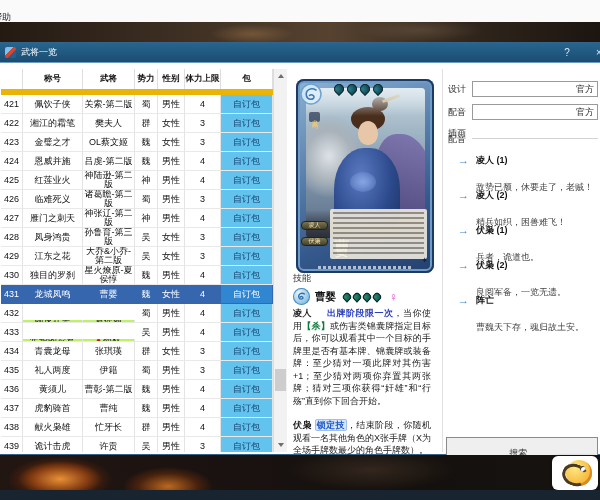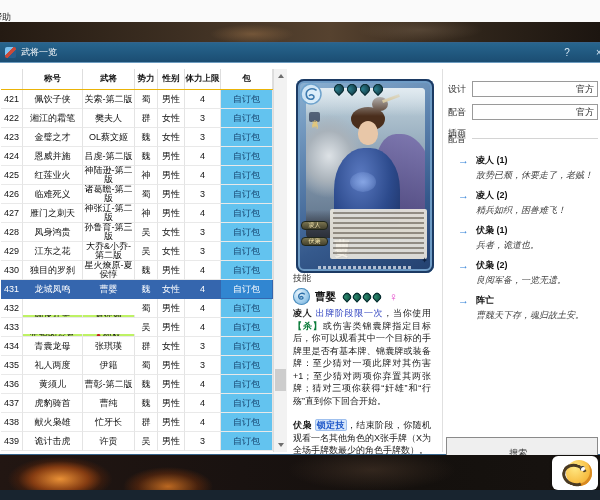--- a/index.html
+++ b/index.html
@@ -26,21 +26,21 @@
         background:linear-gradient(135deg,#7ec2ef 0 40%,#c94a3a 40% 60%,#2a5e8c 60%);}
   .tbar-title{font-size:9px;color:#fff;}
   .tbar-btn{position:absolute;top:3px;width:12px;height:13px;color:#d8e9f6;font-size:10px;
         text-align:center;line-height:13px;}
   .tbar-help{right:36px;}
   .tbar-close{right:4px;}
 
   
   .tbl{position:absolute;left:10px;top:26px;width:272px;height:383px;overflow:hidden;
        font-size:9px;color:#111;}
-  .thead{display:flex;height:20px;border-bottom:1px solid #eab308;}
+  .thead{display:flex;height:20px;border-bottom:6px solid #eab308;}
   .thead .hc{display:flex;align-items:center;justify-content:center;
        font-weight:bold;font-size:8.5px;border-right:1px solid #dedede;box-sizing:border-box;}
   .trow{display:flex;height:19px;}
   .trow .tc{display:flex;align-items:center;justify-content:center;text-align:center;
        border-right:1px solid #e4e4e4;border-bottom:1px solid #e9e9e9;box-sizing:border-box;
        overflow:hidden;line-height:9px;padding:0 1px;}
   .w-num{width:22px;} .w-title{width:60px;} .w-gen{width:52px;} .w-fac{width:23px;}
   .w-gdr{width:27px;} .w-hp{width:36px;} .w-pack{width:52px;}
   .c-pack{background:#63c3ef;color:#14406b;}
   .trow.gray .w-title,.trow.gray .w-gen{background:#bef264;margin-top:16px;}
@@ -110,39 +110,39 @@
        background:radial-gradient(at 35% 30%,#e8f4fc,#9fcceb 55%,#5b9ed0);
        box-shadow:inset 0 0 0 1px #4d8dbd;position:relative;}
   .fac-icon svg{position:absolute;left:2px;top:2px;}
   .sk-name{font-size:10.5px;font-weight:bold;color:#111;}
   .sk-mags{display:flex;gap:2px;margin-left:2px;}
   .female{color:#e23ec8;font-size:12px;font-weight:bold;margin-left:3px;}
   .sk-text{position:absolute;left:302px;top:264px;width:138px;font-size:9px;line-height:12.5px;
        color:#1a1a1a;text-align:justify;}
   .sk-text p{margin:0 0 12px 0;}
   .sg-n{font-weight:bold;}
-  .sg-b{color:#2b3fbf;font-weight:normal;}
+  .sg-b{color:#2b3fbf;font-weight:bold;margin-left:12px;}
   .sg-g{color:#0b7c3a;font-weight:bold;}
   .sg-t{color:#1f58c9;background:#d6e6fa;border:1px solid #9fc0ee;border-radius:2px;
        padding:0 1px;font-weight:bold;}
 
   
   .divider{position:absolute;left:451px;top:26px;height:383px;border-left:1px solid #e0e0e0;}
   .field{position:absolute;left:457px;display:flex;align-items:center;}
   .f-label{width:24px;font-size:9px;color:#333;}
   .f-input{width:118px;height:14px;border:1px solid #9a9a9a;background:#fff;font-size:9px;
        text-align:right;padding:0 3px;color:#333;box-sizing:content-box;
        font-family:"Liberation Sans",sans-serif;}
   .vsec-label{position:absolute;left:457px;top:90px;font-size:9px;color:#333;}
   .vsec-line{position:absolute;left:481px;top:95px;width:126px;border-top:1px solid #d4d4d4;}
   .voice{position:absolute;left:467px;width:145px;}
   .v-row{display:flex;gap:7px;margin-bottom:13px;}
   .v-arrow{color:#2e7fd6;font-size:11px;font-weight:bold;line-height:11px;}
   .v-name{font-size:9px;font-weight:bold;color:#111;line-height:11px;}
-  .v-text{font-size:9px;color:#444;line-height:11px;margin-top:4px;font-style:italic;}
+  .v-text{font-size:9px;color:#444;line-height:11px;margin-top:16px;}
   .search-btn{position:absolute;left:455px;top:394px;width:152px;height:32px;background:#efefef;
        border:1px solid #8a8a8a;font-size:9px;color:#333;text-align:center;line-height:14px;
        box-sizing:border-box;font-family:"Liberation Sans",sans-serif;}
 
   
   .art-bottom{left:0;top:455px;width:600px;height:37px;
     background:
       radial-gradient(70px 30px at 10% 65%, rgba(255,158,58,.9), rgba(216,92,18,.55) 40%, rgba(110,42,8,.3) 60%, transparent 75%),
       radial-gradient(60px 26px at 28% 85%, rgba(255,140,40,.7), rgba(150,60,10,.35) 50%, transparent 75%),
       radial-gradient(120px 30px at 62% 40%, rgba(80,60,45,.5), transparent 70%),

